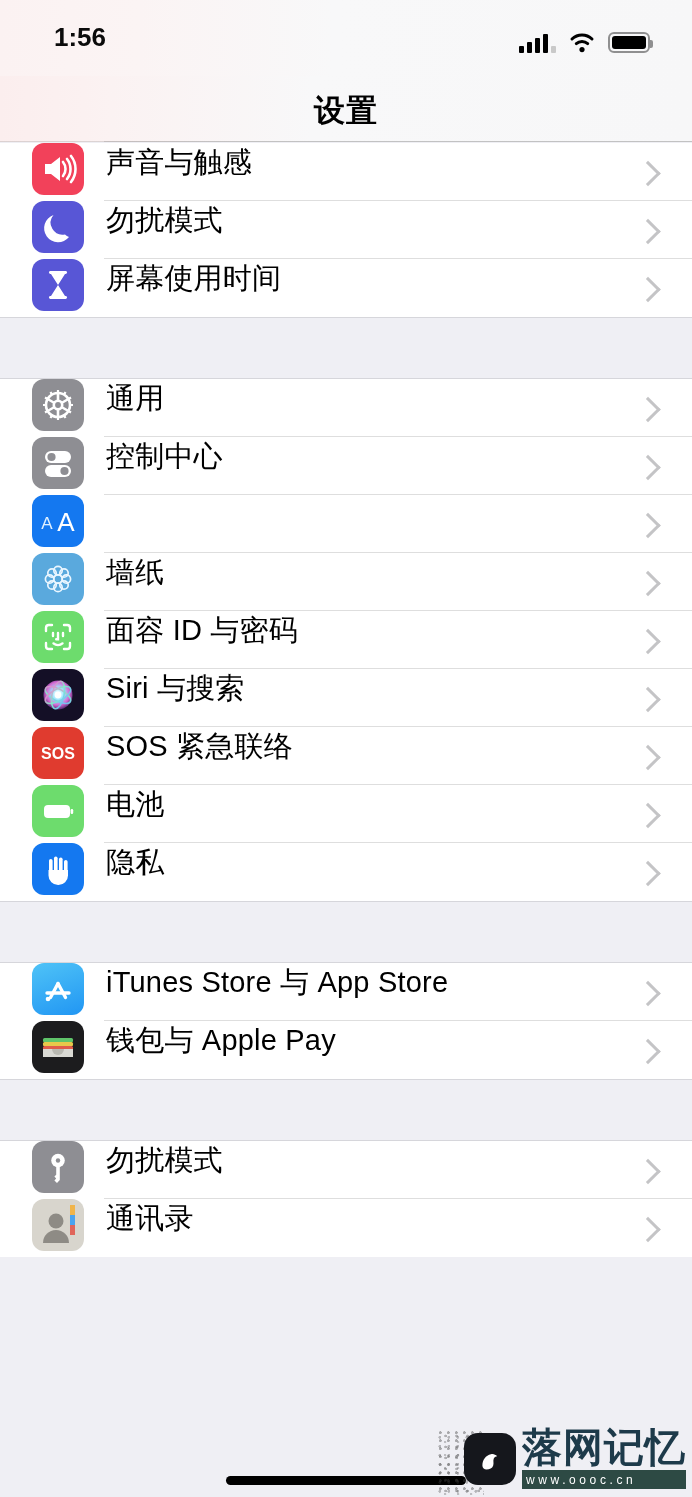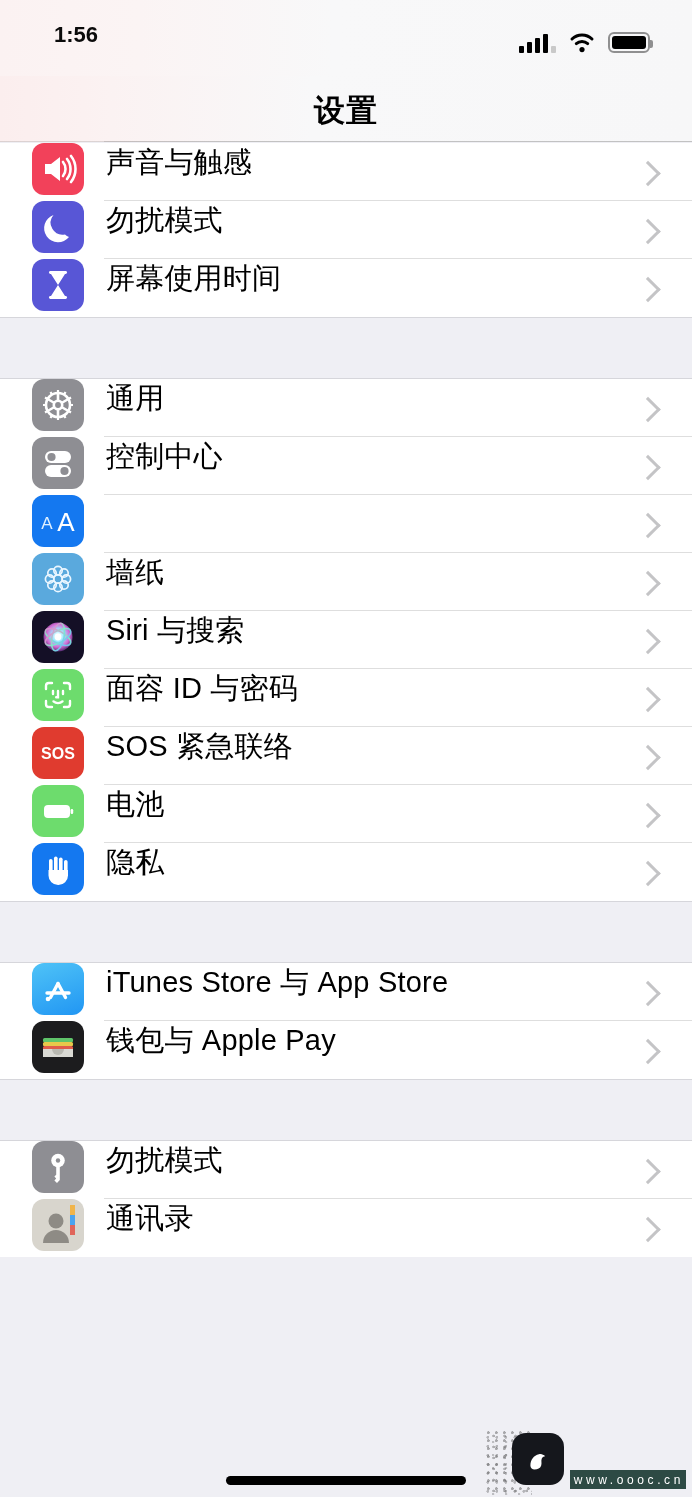--- a/index.html
+++ b/index.html
@@ -28,21 +28,21 @@
     top: 0; left: 0;
     width: 692px;
     height: 76px;
     z-index: 30;
     background: linear-gradient(90deg, #fbf2f2 0%, #fbf4f4 20%, #f8f8f9 48%, #f7f7f8 100%);
   }
   .status-time {
     position: absolute;
     left: 54px;
     top: 22px;
-    font-size: 22px;
+    font-size: 26px;
     font-weight: bold;
     letter-spacing: 0px;
     color: #0b0b0b;
     text-align: center;
   }
   .status-right {
     position: absolute;
     right: 42px;
     top: 27px;
     display: flex;
@@ -400,20 +400,39 @@
               <circle cx="17.6" cy="26" r="4.2"></circle>
               <circle cx="34.4" cy="26" r="4.2"></circle>
               <circle cx="20" cy="20" r="4.2"></circle>
               <circle cx="32" cy="20" r="4.2"></circle>
               <circle cx="20" cy="32" r="4.2"></circle>
               <circle cx="32" cy="32" r="4.2"></circle>
             </g>
           </svg>
         </div>
         <div class="label">墙纸</div>
+        <div class="chev"></div>
+        <div class="sep"></div>
+      </div>
+
+      <div class="row">
+        <div class="icon" style="background:#6ddc6d;">
+          <svg viewBox="0 0 52 52" width="52" height="52">
+            <g stroke="#ffffff" stroke-width="2.4" fill="none" stroke-linecap="round">
+              <path d="M14 20v-3.2a2.8 2.8 0 0 1 2.8-2.8H20"></path>
+              <path d="M38 20v-3.2a2.8 2.8 0 0 0-2.8-2.8H32"></path>
+              <path d="M14 32v3.2a2.8 2.8 0 0 0 2.8 2.8H20"></path>
+              <path d="M38 32v3.2a2.8 2.8 0 0 1-2.8 2.8H32"></path>
+              <path d="M21 22v3M31 22v3"></path>
+              <path d="M26 22v6.2h-1.8"></path>
+              <path d="M21.5 32.4a6.6 6.6 0 0 0 9 0"></path>
+            </g>
+          </svg>
+        </div>
+        <div class="label">面容 ID 与密码</div>
         <div class="chev"></div>
         <div class="sep"></div>
       </div>
 
       <div class="row">
         <div class="icon" style="background:#140f26;">
           <svg viewBox="0 0 52 52" width="52" height="52">
             <defs>
               <radialGradient id="siriG" cx="50%" cy="45%" r="60%">
                 <stop offset="0%" stop-color="#ffffff"></stop>
@@ -435,39 +454,20 @@
             </g>
             <circle cx="26" cy="26" r="3.4" fill="#ffffff" opacity="0.95"></circle>
           </svg>
         </div>
         <div class="label">Siri 与搜索</div>
         <div class="chev"></div>
         <div class="sep"></div>
       </div>
 
       <div class="row">
-        <div class="icon" style="background:#6ddc6d;">
-          <svg viewBox="0 0 52 52" width="52" height="52">
-            <g stroke="#ffffff" stroke-width="2.4" fill="none" stroke-linecap="round">
-              <path d="M14 20v-3.2a2.8 2.8 0 0 1 2.8-2.8H20"></path>
-              <path d="M38 20v-3.2a2.8 2.8 0 0 0-2.8-2.8H32"></path>
-              <path d="M14 32v3.2a2.8 2.8 0 0 0 2.8 2.8H20"></path>
-              <path d="M38 32v3.2a2.8 2.8 0 0 1-2.8 2.8H32"></path>
-              <path d="M21 22v3M31 22v3"></path>
-              <path d="M26 22v6.2h-1.8"></path>
-              <path d="M21.5 32.4a6.6 6.6 0 0 0 9 0"></path>
-            </g>
-          </svg>
-        </div>
-        <div class="label">面容 ID 与密码</div>
-        <div class="chev"></div>
-        <div class="sep"></div>
-      </div>
-
-      <div class="row">
         <div class="icon" style="background:#e03b2f;">
           <svg viewBox="0 0 52 52" width="52" height="52">
             <text x="26" y="32" font-family="Liberation Sans, sans-serif" font-size="16" font-weight="bold" fill="#ffffff" text-anchor="middle">SOS</text>
           </svg>
         </div>
         <div class="label">SOS 紧急联络</div>
         <div class="chev"></div>
         <div class="sep"></div>
       </div>
 
@@ -579,17 +579,18 @@
 
   <div class="watermark">
     <div class="wm-smudge"></div>
     <div class="wm-logo">
       <svg viewBox="0 0 40 40" width="38" height="38">
         <path d="M12 27c0-6 3.5-11 9-12 3-0.6 5 0.6 6.5 2.2-1.6 0.2-3 1-3.6 2.6-0.9 2.4 0.4 4.6-0.6 7.2-1 2.6-3.6 4-7 4-2.2 0-4.3-1.6-4.3-4z" fill="#ffffff"></path>
         <circle cx="26" cy="14" r="1.5" fill="#15171c"></circle>
       </svg>
     </div>
     <div class="wm-right">
+      <div class="wm-cn">落网记忆</div>
       <div class="wm-url">www.oooc.cn</div>
     </div>
   </div>
 
 </div>
 
 </body></html>

